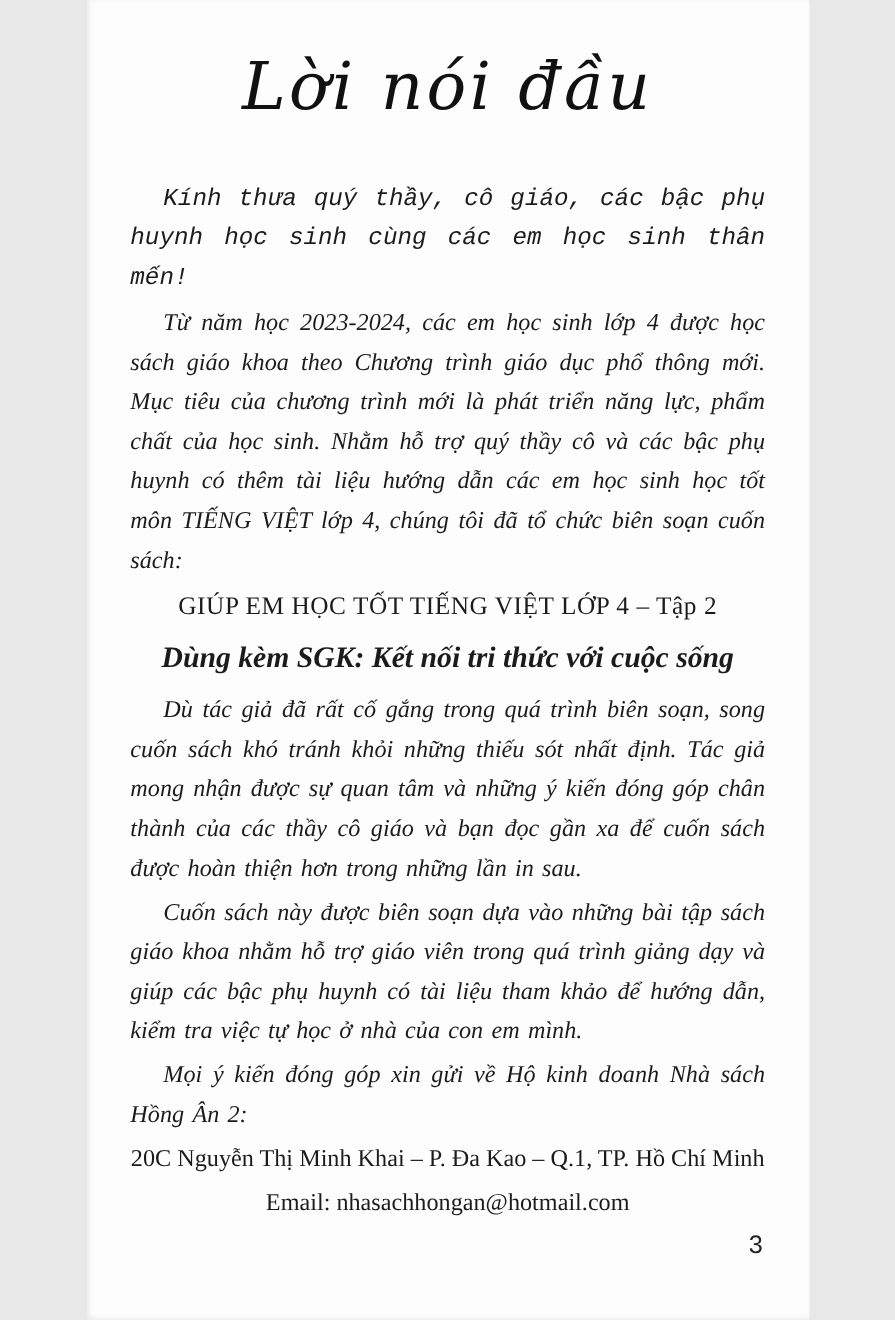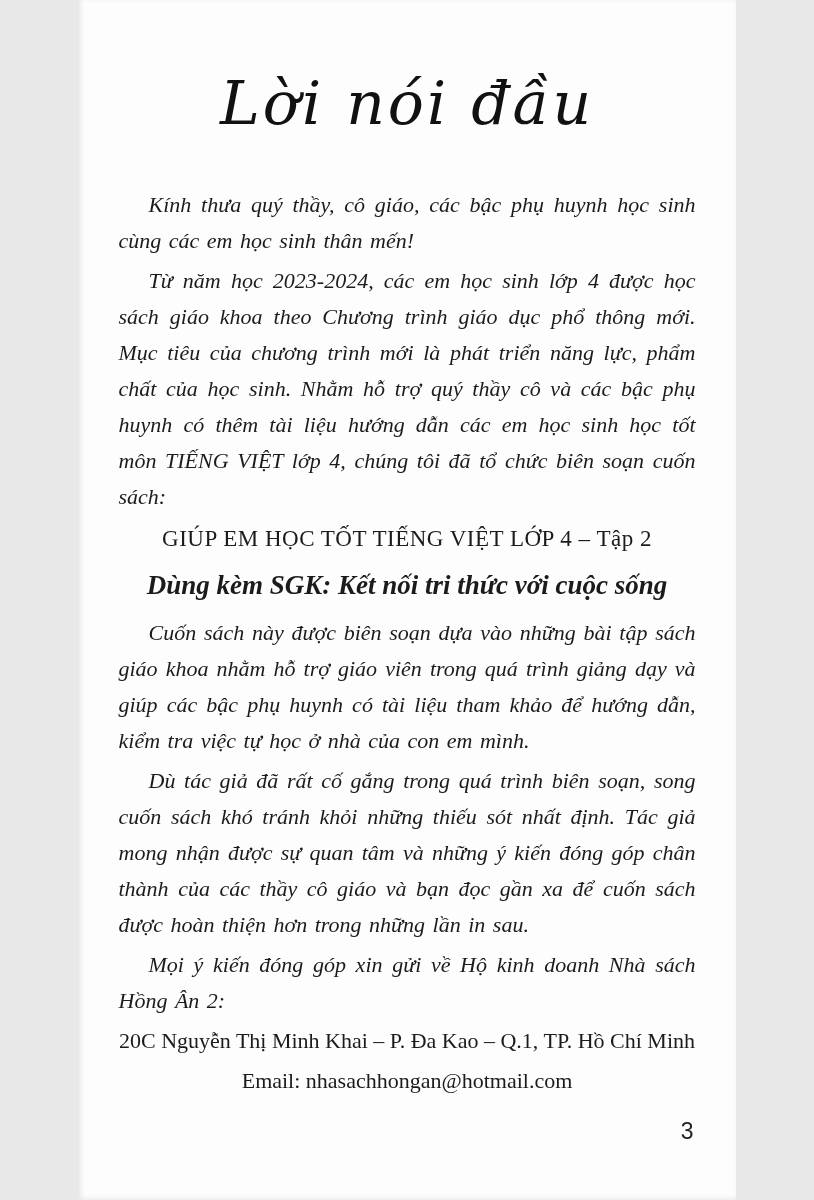--- a/index.html
+++ b/index.html
@@ -9,21 +9,21 @@
     background: #e8e8e8;
   }
   .page {
     position: relative;
     width: 657px;
     height: 1200px;
     margin: 0 auto;
     background: #fdfdfd;
     color: #1b1b1b;
     font-family: "Liberation Serif", serif;
-    padding: 56px 40px 0 40px;
+    padding: 32px 40px 0 40px;
     overflow: hidden;
     box-shadow: inset 3px 0 4px rgba(0,0,0,0.05), inset 0 -3px 4px rgba(0,0,0,0.04);
   }
   .title {
     font-family: "DejaVu Serif", serif;
     font-style: italic;
     font-weight: normal;
     font-size: 60px;
     line-height: 1.25;
     text-align: center;
@@ -33,21 +33,21 @@
   }
   .para {
     font-size: 22px;
     line-height: 36px;
     text-align: justify;
     text-indent: 30px;
     word-spacing: 2px;
     margin: 0 0 4px 0;
     font-style: italic;
   }
-  .italic { font-style: italic; }
+  .italic { font-style: italic; font-family: Liberation Mono, monospace; }
   .center-line {
     font-size: 22px;
     line-height: 36px;
     text-align: center;
     margin: 0 0 4px 0;
   }
   .book-title {
     font-weight: normal;
     font-size: 23px;
     letter-spacing: 0.5px;
@@ -94,23 +94,23 @@
   <h1 class="title">Lời nói đầu</h1>
 
   <p class="para italic">Kính thưa quý thầy, cô giáo, các bậc phụ huynh học sinh cùng các em học sinh thân mến!</p>
 
   <p class="para">Từ năm học 2023-2024, các em học sinh lớp 4 được học sách giáo khoa theo Chương trình giáo dục phổ thông mới. Mục tiêu của chương trình mới là phát triển năng lực, phẩm chất của học sinh. Nhằm hỗ trợ quý thầy cô và các bậc phụ huynh có thêm tài liệu hướng dẫn các em học sinh học tốt môn TIẾNG VIỆT lớp 4, chúng tôi đã tổ chức biên soạn cuốn sách:</p>
 
   <p class="center-line book-title">GIÚP EM HỌC TỐT TIẾNG VIỆT LỚP 4 – Tập 2</p>
 
   <p class="center-line book-subtitle">Dùng kèm SGK: Kết nối tri thức với cuộc sống</p>
 
+  <p class="para">Dù tác giả đã rất cố gắng trong quá trình biên soạn, song cuốn sách khó tránh khỏi những thiếu sót nhất định. Tác giả mong nhận được sự quan tâm và những ý kiến đóng góp chân thành của các thầy cô giáo và bạn đọc gần xa để cuốn sách được hoàn thiện hơn trong những lần in sau.</p>
+
   <p class="para">Cuốn sách này được biên soạn dựa vào những bài tập sách giáo khoa nhằm hỗ trợ giáo viên trong quá trình giảng dạy và giúp các bậc phụ huynh có tài liệu tham khảo để hướng dẫn, kiểm tra việc tự học ở nhà của con em mình.</p>
-
-  <p class="para">Dù tác giả đã rất cố gắng trong quá trình biên soạn, song cuốn sách khó tránh khỏi những thiếu sót nhất định. Tác giả mong nhận được sự quan tâm và những ý kiến đóng góp chân thành của các thầy cô giáo và bạn đọc gần xa để cuốn sách được hoàn thiện hơn trong những lần in sau.</p>
 
   <p class="para">Mọi ý kiến đóng góp xin gửi về Hộ kinh doanh Nhà sách Hồng Ân 2:</p>
 
   <p class="center-line">20C Nguyễn Thị Minh Khai – P. Đa Kao – Q.1, TP. Hồ Chí Minh</p>
 
   <p class="center-line">Email: nhasachhongan@hotmail.com</p>
 
 
 
   <div class="page-number">3</div>

